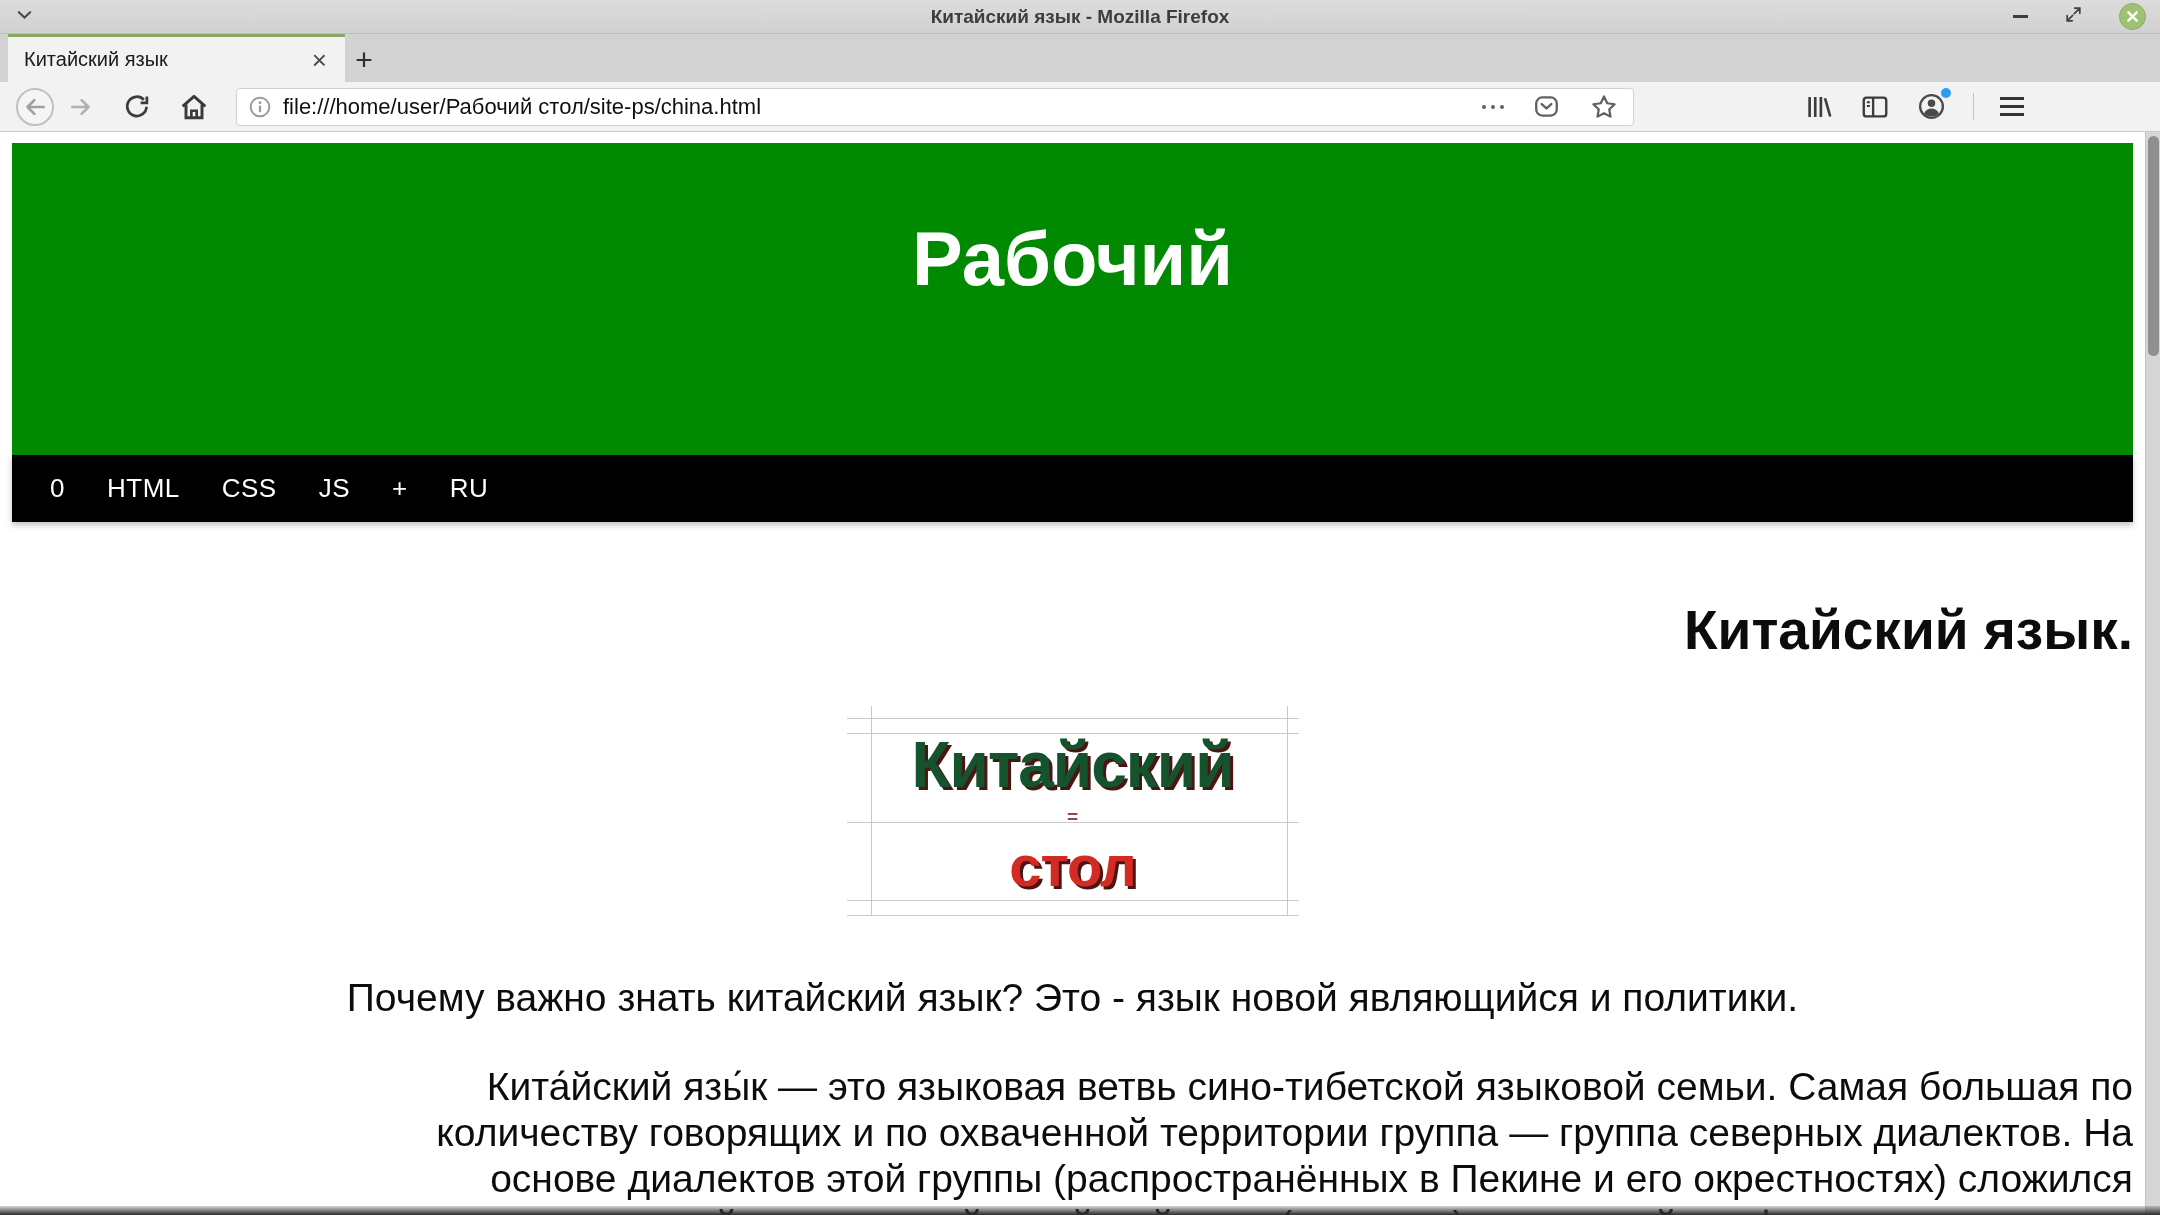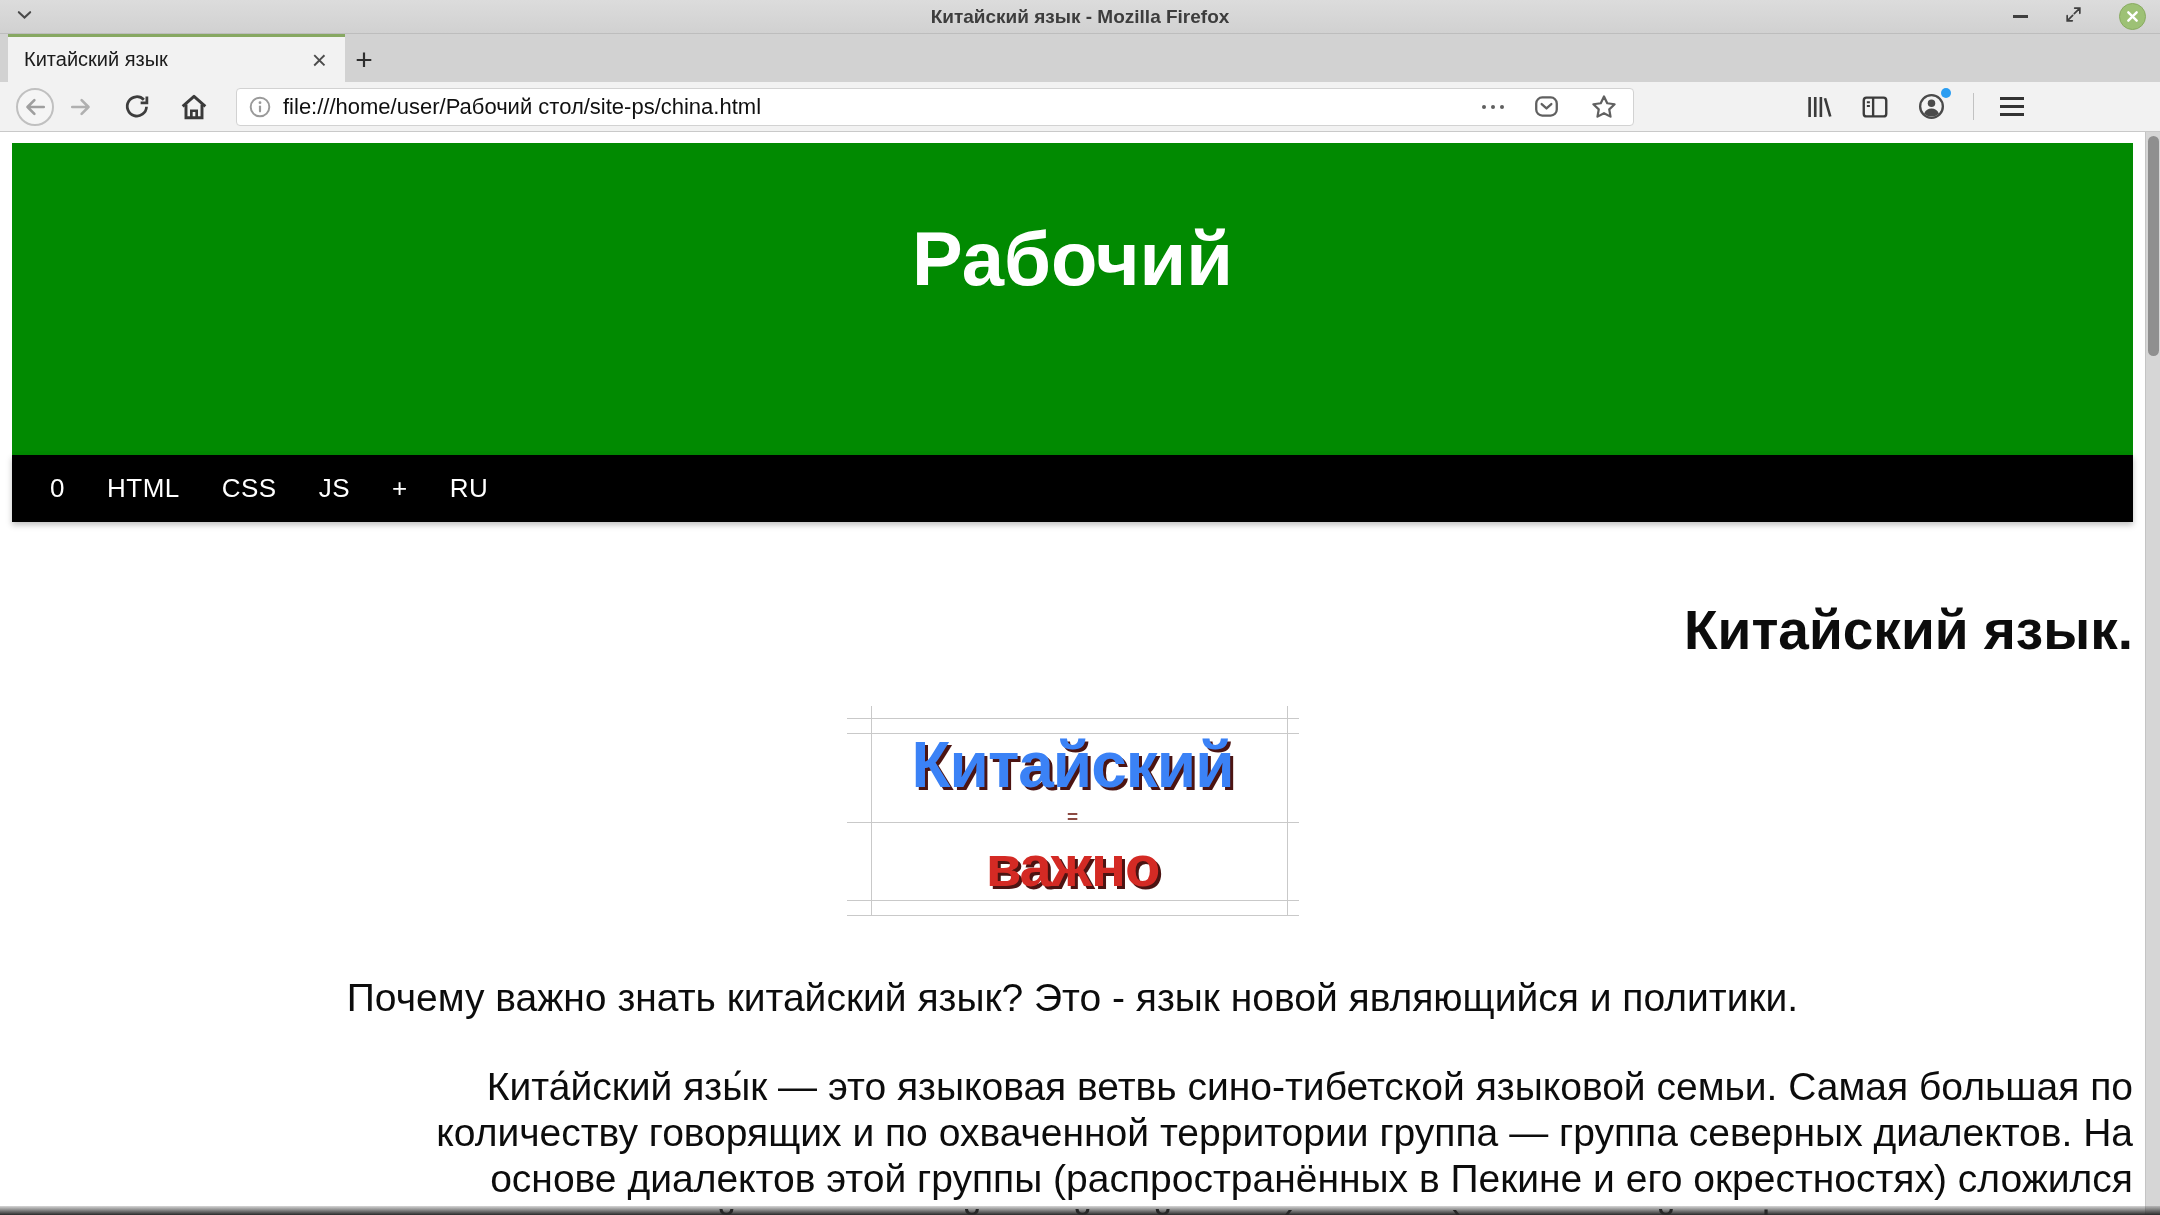--- a/index.html
+++ b/index.html
@@ -92,21 +92,21 @@
   .sitenav a { color:#ffffff; font-size:26px; letter-spacing:0.5px; text-decoration:none; }
 
   h1.page-heading { margin:76px 0 0; text-align:right; font-size:55px; font-weight:700; color:#0c0c0c; }
 
   .lang-image { width:452px; height:210px; margin:44px auto 0; position:relative; background:#fff; }
   .lang-image .hl { position:absolute; left:0; right:0; height:1px; background:#c9c9c9; }
   .lang-image .vl { position:absolute; top:0; bottom:0; width:1px; background:#c9c9c9; }
   .img-word1 {
     position:absolute; top:22px; left:0; width:100%; text-align:center;
     font-size:64px; font-weight:700; letter-spacing:-1px;
-    color:#3b82f6; text-shadow:3px 3px 0 #4c1412;
+    color:#14532d; text-shadow:3px 3px 0 #4c1412;
   }
   .img-eq { position:absolute; top:100px; left:0; width:100%; text-align:center; font-size:19px; font-weight:700; color:#8c4a42; }
   .img-word2 {
     position:absolute; top:126px; left:0; width:100%; text-align:center;
     font-size:58px; font-weight:700; letter-spacing:-1px;
     color:#d42a24; text-shadow:3px 3px 0 #4c1412;
   }
 
   .intro { margin:60px 0 0; text-align:center; font-size:39px; color:#0c0c0c; }
   .bodytext { margin-top:44px; font-size:39px; line-height:46px; color:#0c0c0c; }
@@ -254,21 +254,21 @@
     <div class="lang-image">
       <span class="hl" style="top:12px;"></span>
       <span class="hl" style="top:27px;"></span>
       <span class="hl" style="top:116px;"></span>
       <span class="hl" style="top:194px;"></span>
       <span class="hl" style="top:209px;"></span>
       <span class="vl" style="left:24px;"></span>
       <span class="vl" style="left:440px;"></span>
       <div class="img-word1">Китайский</div>
       <div class="img-eq">=</div>
-      <div class="img-word2">важно</div>
+      <div class="img-word2">стол</div>
     </div>
 
     <p class="intro">Почему важно знать китайский язык? Это - язык новой являющийся и политики.</p>
 
     <div class="bodytext">
       <div>Кита́йский язы́к — это языковая ветвь сино-тибетской языковой семьи. Самая большая по</div>
       <div>количеству говорящих и по охваченной территории группа — группа северных диалектов. На</div>
       <div>основе диалектов этой группы (распространённых в Пекине и его окрестностях) сложился</div>
       <div>современный стандартный китайский язык (путунхуа), являющийся официальным языком</div>
     </div>

